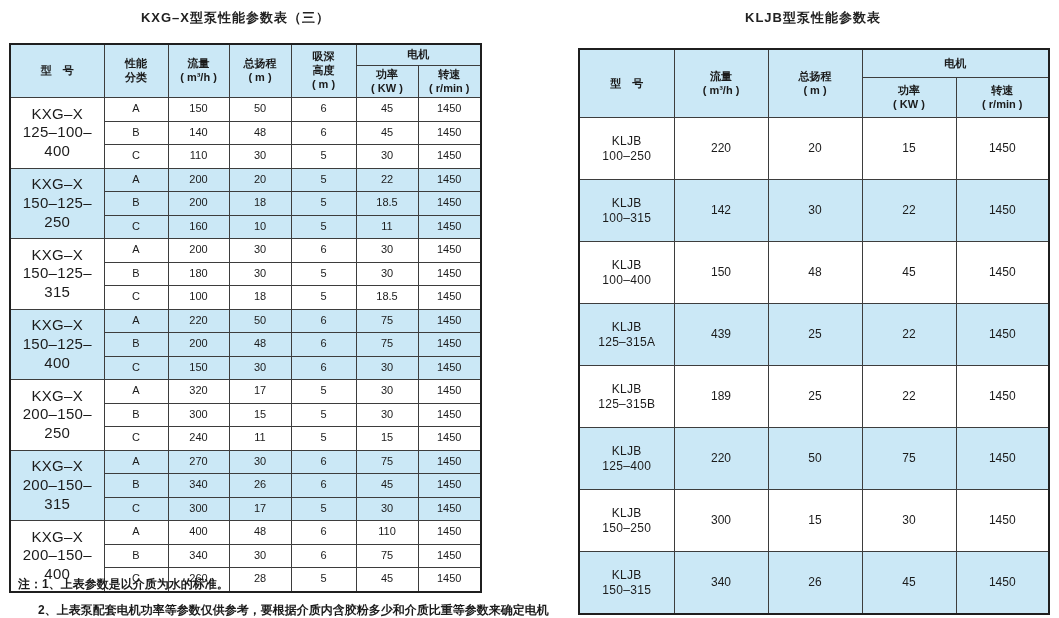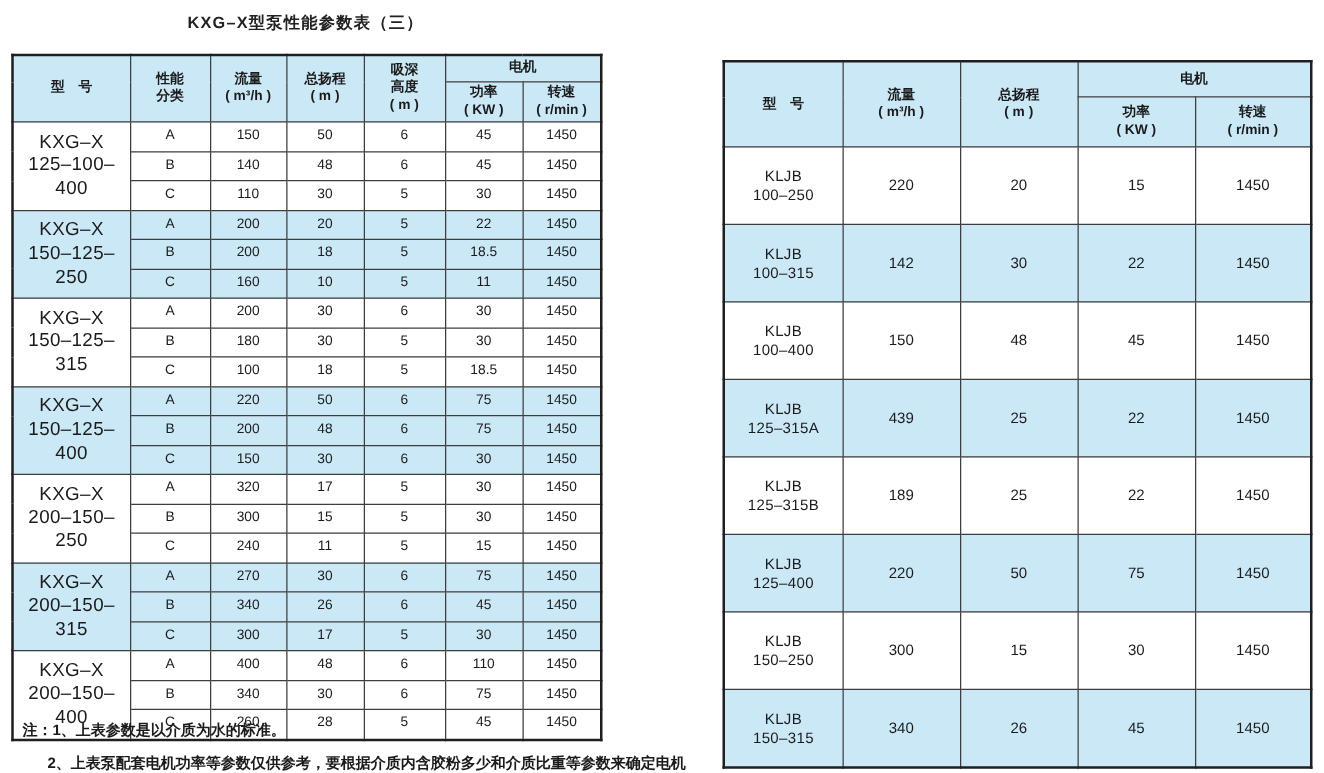--- a/index.html
+++ b/index.html
@@ -12,21 +12,21 @@
     color:var(--text,#1b1b1b);
   }
   .tbl-title{
     position:absolute;
     text-align:center;
     font-size:13px;
     font-weight:bold;
     letter-spacing:1px;
     color:#222;
   }
-  #kxg-title{left:9px;top:9px;width:471px;}
+  #kxg-title{left:0;top:9px;width:471px;}
   #kljb-title{left:578px;top:9px;width:470px;}
 
   .wrap{position:absolute;}
   #kxg-wrap{left:9px;top:43px;width:471px;}
   #kljb-wrap{left:578px;top:48px;width:470px;}
 
   table{
     border-collapse:collapse;
     width:100%;
     table-layout:fixed;
@@ -282,20 +282,21 @@
             <td>260</td>
             <td>28</td>
             <td>5</td>
             <td>45</td>
             <td>1450</td>
           </tr>
         </tbody>
     </table>
   </div>
 
+  <div class="tbl-title" id="kljb-title">KLJB型泵性能参数表</div>
 
   <div class="wrap" id="kljb-wrap">
     <table class="data" id="kljb-table">
       <colgroup>
         <col style="width:95px">
           <col style="width:94px">
           <col style="width:94px">
         <col style="width:94px">
           <col style="width:93px">
       </colgroup>

